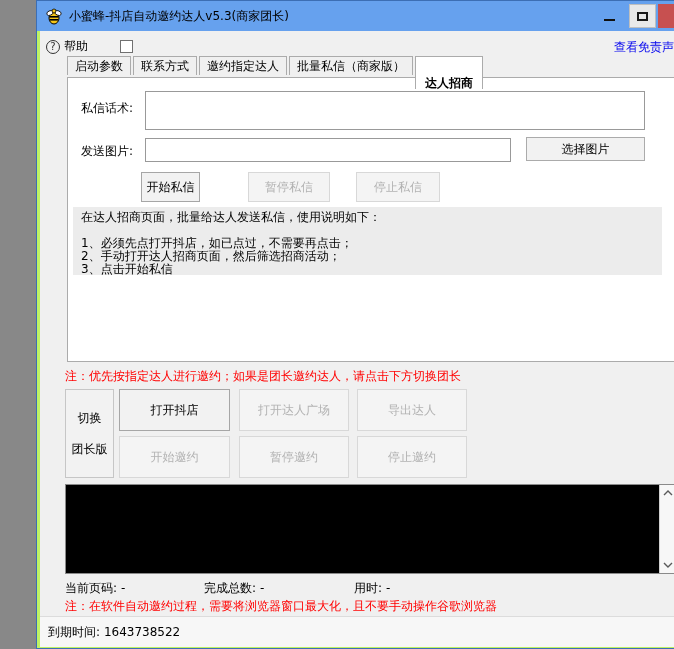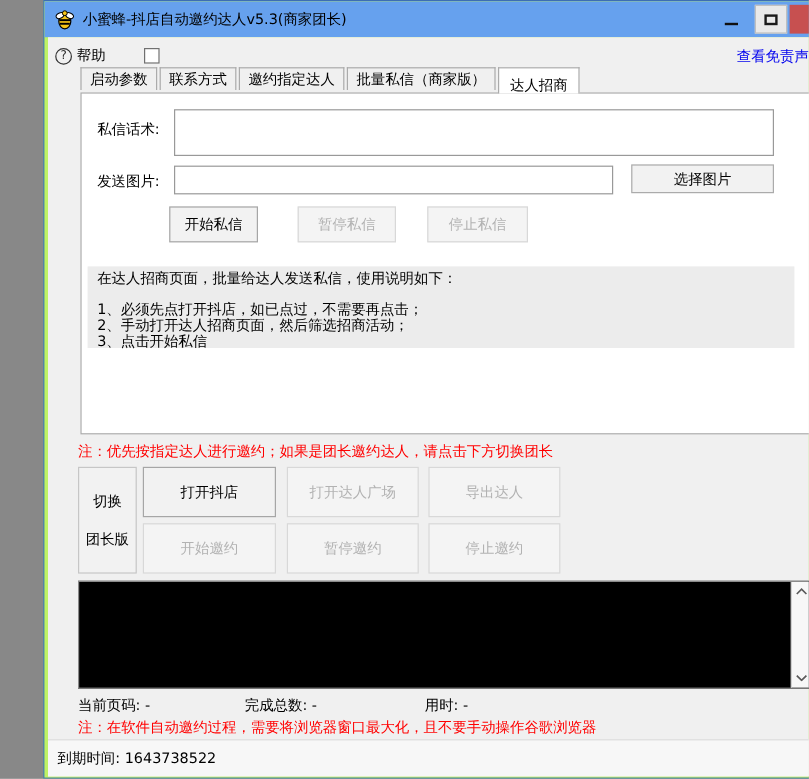--- a/index.html
+++ b/index.html
@@ -32,39 +32,39 @@
   .help-group { position:absolute; left:6px; top:7px; display:flex; align-items:center; gap:4px; }
   .q-icon { width:14px; height:14px; border:1px solid #333; border-radius:50%;
             font-size:10px; line-height:12px; text-align:center; color:#333; }
   .checkbox { position:absolute; left:80px; top:9px; width:13px; height:13px; background:#fff; border:1px solid #707070; }
   .checkbox-label { position:absolute; left:97px; top:8px; color:#000; }
   .disclaimer { position:absolute; right:22px; top:8px; color:#0000ee; cursor:pointer; }
   
   .tabs { position:absolute; left:27px; top:25px; height:22px; display:flex; align-items:flex-start; z-index:2; }
   .tab { height:19px; line-height:18px; padding:0 7px; background:#f0f0f0;
          border:1px solid #ababab; border-bottom:none; margin-right:2px; color:#000; white-space:nowrap; }
-  .tab.active { height:22px; line-height:21px; background:#fff; margin-bottom:-1px; padding:4px 9px; }
+  .tab.active { height:22px; line-height:21px; background:#fff; margin-bottom:-1px; padding:16px 9px;font-weight:bold; }
   
   .panel { position:absolute; left:27px; top:46px; width:610px; height:285px; background:#fff; border:1px solid #ababab; }
   .field-label { position:absolute; color:#000; }
   .msg-label { left:13px; top:22px; }
   .msg-area { position:absolute; left:77px; top:13px; width:500px; height:39px;
               border:1px solid #999; background:#fff; resize:none; outline:none;
               font-family:inherit; font-size:12px; padding:2px 4px; }
   .img-label { left:13px; top:65px; }
   .img-input { position:absolute; left:77px; top:60px; width:366px; height:24px;
                border:1px solid #999; background:#fff; outline:none; font-family:inherit; font-size:12px; padding:0 4px; }
   .btn { position:absolute; display:flex; align-items:center; justify-content:center;
          background:#f2f2f2; border:1px solid #a6a6a6; color:#000; cursor:pointer; font-size:12px; }
   .btn.disabled { border-color:#d8d8d8; color:#b2b2b2; background:#f4f4f4; }
   .choose-img { left:458px; top:59px; width:119px; height:24px; border-color:#ababab; }
-  .start-msg { left:73px;  top:94px; width:74px; height:30px; }
+  .start-msg { left:73px;  top:94px; width:59px; height:30px; }
   .pause-msg { left:180px; top:94px; width:82px; height:30px; }
   .stop-msg  { left:288px; top:94px; width:84px; height:30px; }
-  .instructions { position:absolute; left:5px; top:144px; width:589px; height:68px; background:#ececec;
+  .instructions { position:absolute; left:5px; top:129px; width:589px; height:68px; background:#ececec;
                   padding:4px 8px; line-height:13px; color:#000; }
   .instructions .steps { margin-top:13px; }
   
   .note { position:absolute; color:#ff0000; white-space:nowrap; }
   .note-top { left:25px; top:337px; }
   .note-bottom { left:25px; top:567px; }
   
   .switch-btn { left:25px; top:358px; width:49px; height:89px; flex-direction:column; gap:14px; border-color:#c6c6c6; }
   .open-shop  { left:79px;  top:358px; width:111px; height:42px; }
   .open-plaza { left:199px; top:358px; width:110px; height:42px; }

